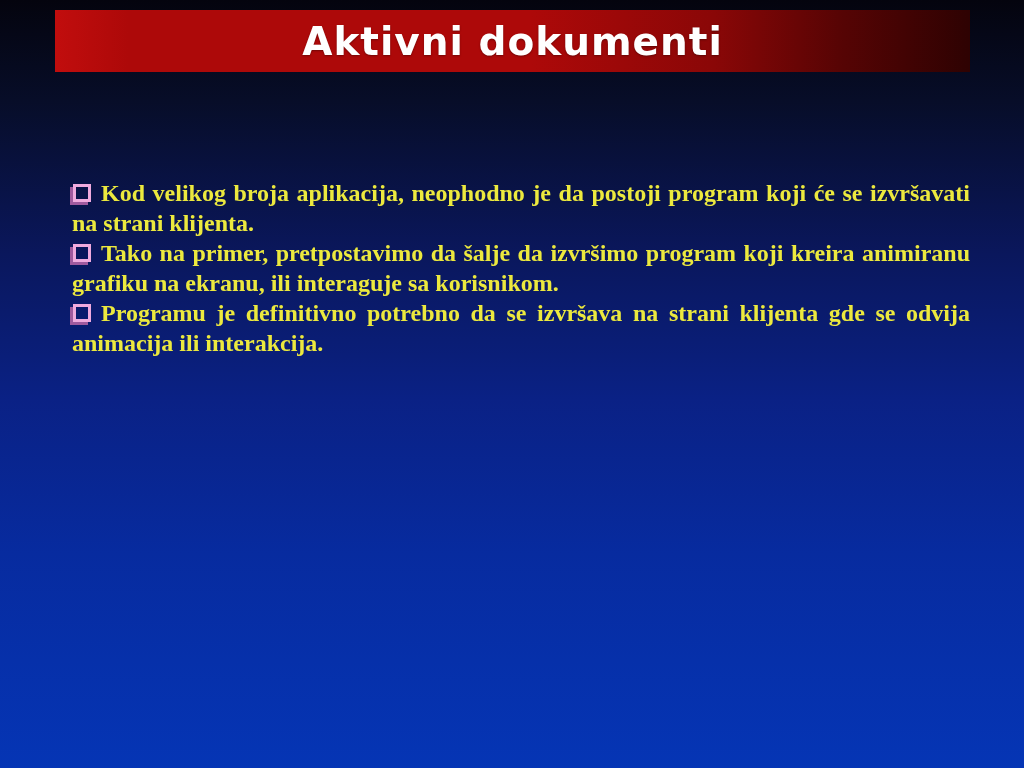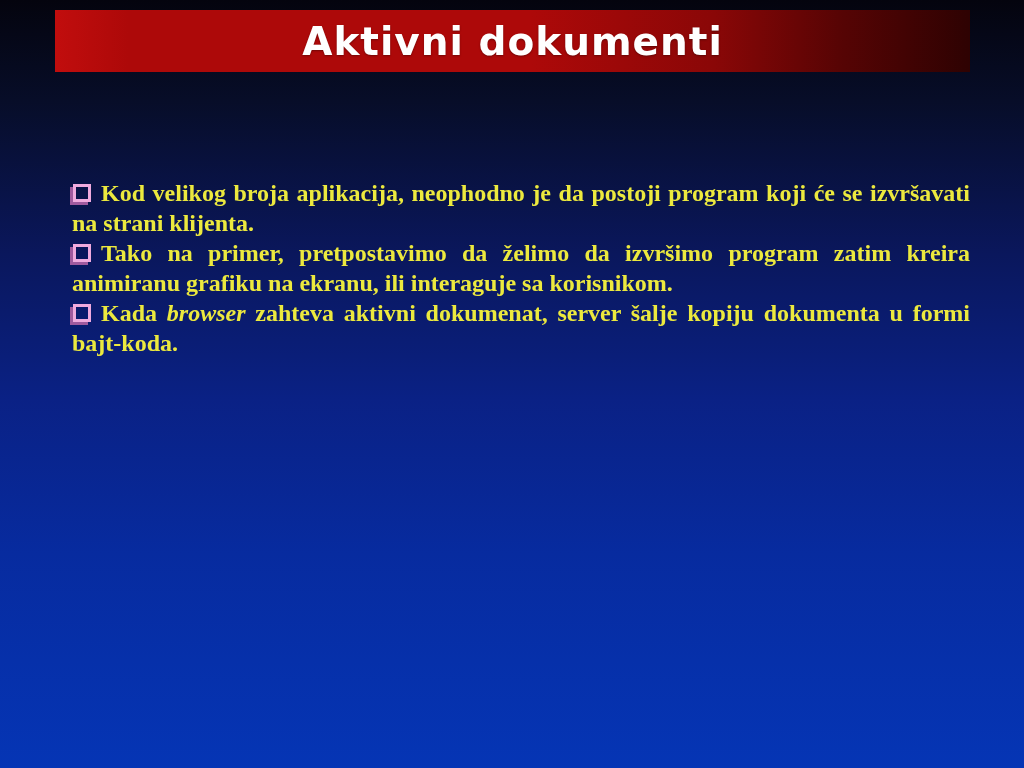--- a/index.html
+++ b/index.html
@@ -74,16 +74,16 @@
 </style>
 </head>
 <body>
 
 <div class="slide">
   <div class="title-bar">
     <h1 class="title">Aktivni dokumenti</h1>
   </div>
   <div class="content">
       <p class="bullet-para"><span class="bullet-icon"></span><span class="seg">Kod velikog broja aplikacija, neophodno je da postoji program koji će se izvršavati na strani klijenta.</span></p>
-      <p class="bullet-para"><span class="bullet-icon"></span><span class="seg">Tako na primer, pretpostavimo da želimo da izvršimo program zatim kreira animiranu grafiku na ekranu, ili interaguje sa korisnikom.</span></p>
-      <p class="bullet-para"><span class="bullet-icon"></span><span class="seg">Kada </span><span class="seg italic">browser</span><span class="seg"> zahteva aktivni dokumenat, server šalje kopiju dokumenta u formi bajt-koda.</span></p>
+      <p class="bullet-para"><span class="bullet-icon"></span><span class="seg">Tako na primer, pretpostavimo da šalje da izvršimo program koji kreira animiranu grafiku na ekranu, ili interaguje sa korisnikom.</span></p>
+      <p class="bullet-para"><span class="bullet-icon"></span><span class="seg">Programu je definitivno potrebno da se izvršava na strani klijenta gde se odvija animacija ili interakcija.</span></p>
     </div>
 </div>
 
 </body></html>

